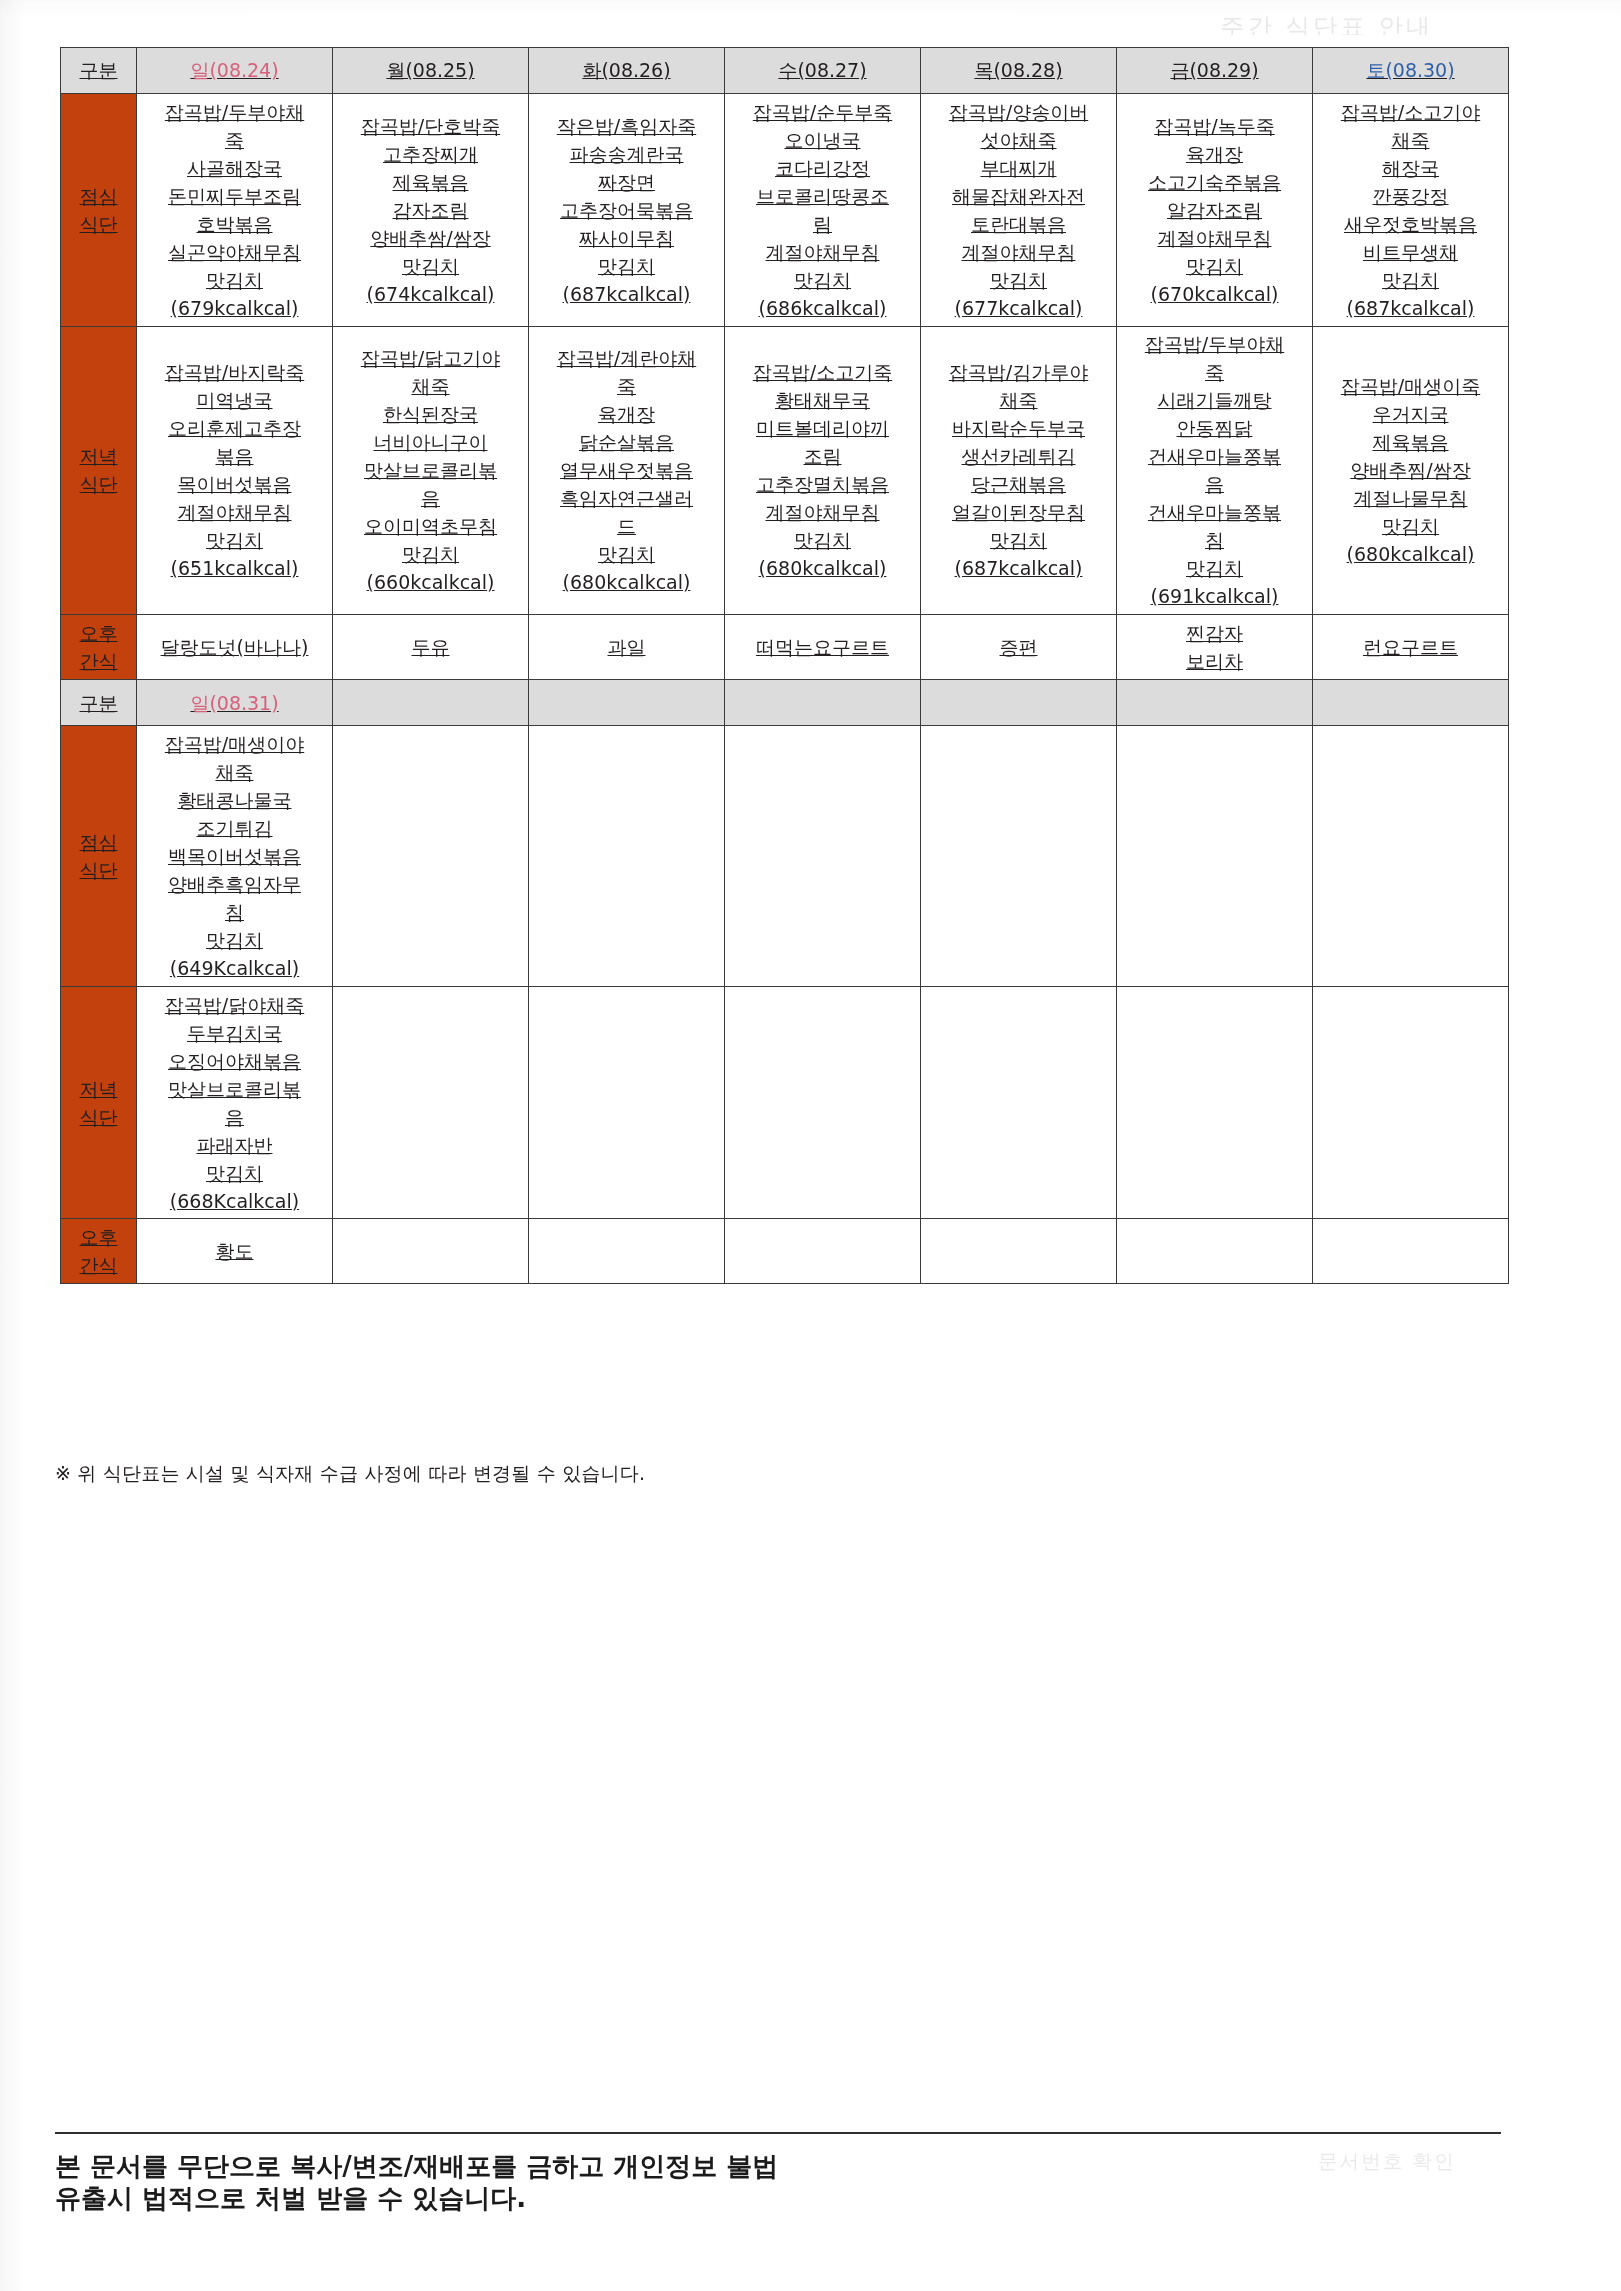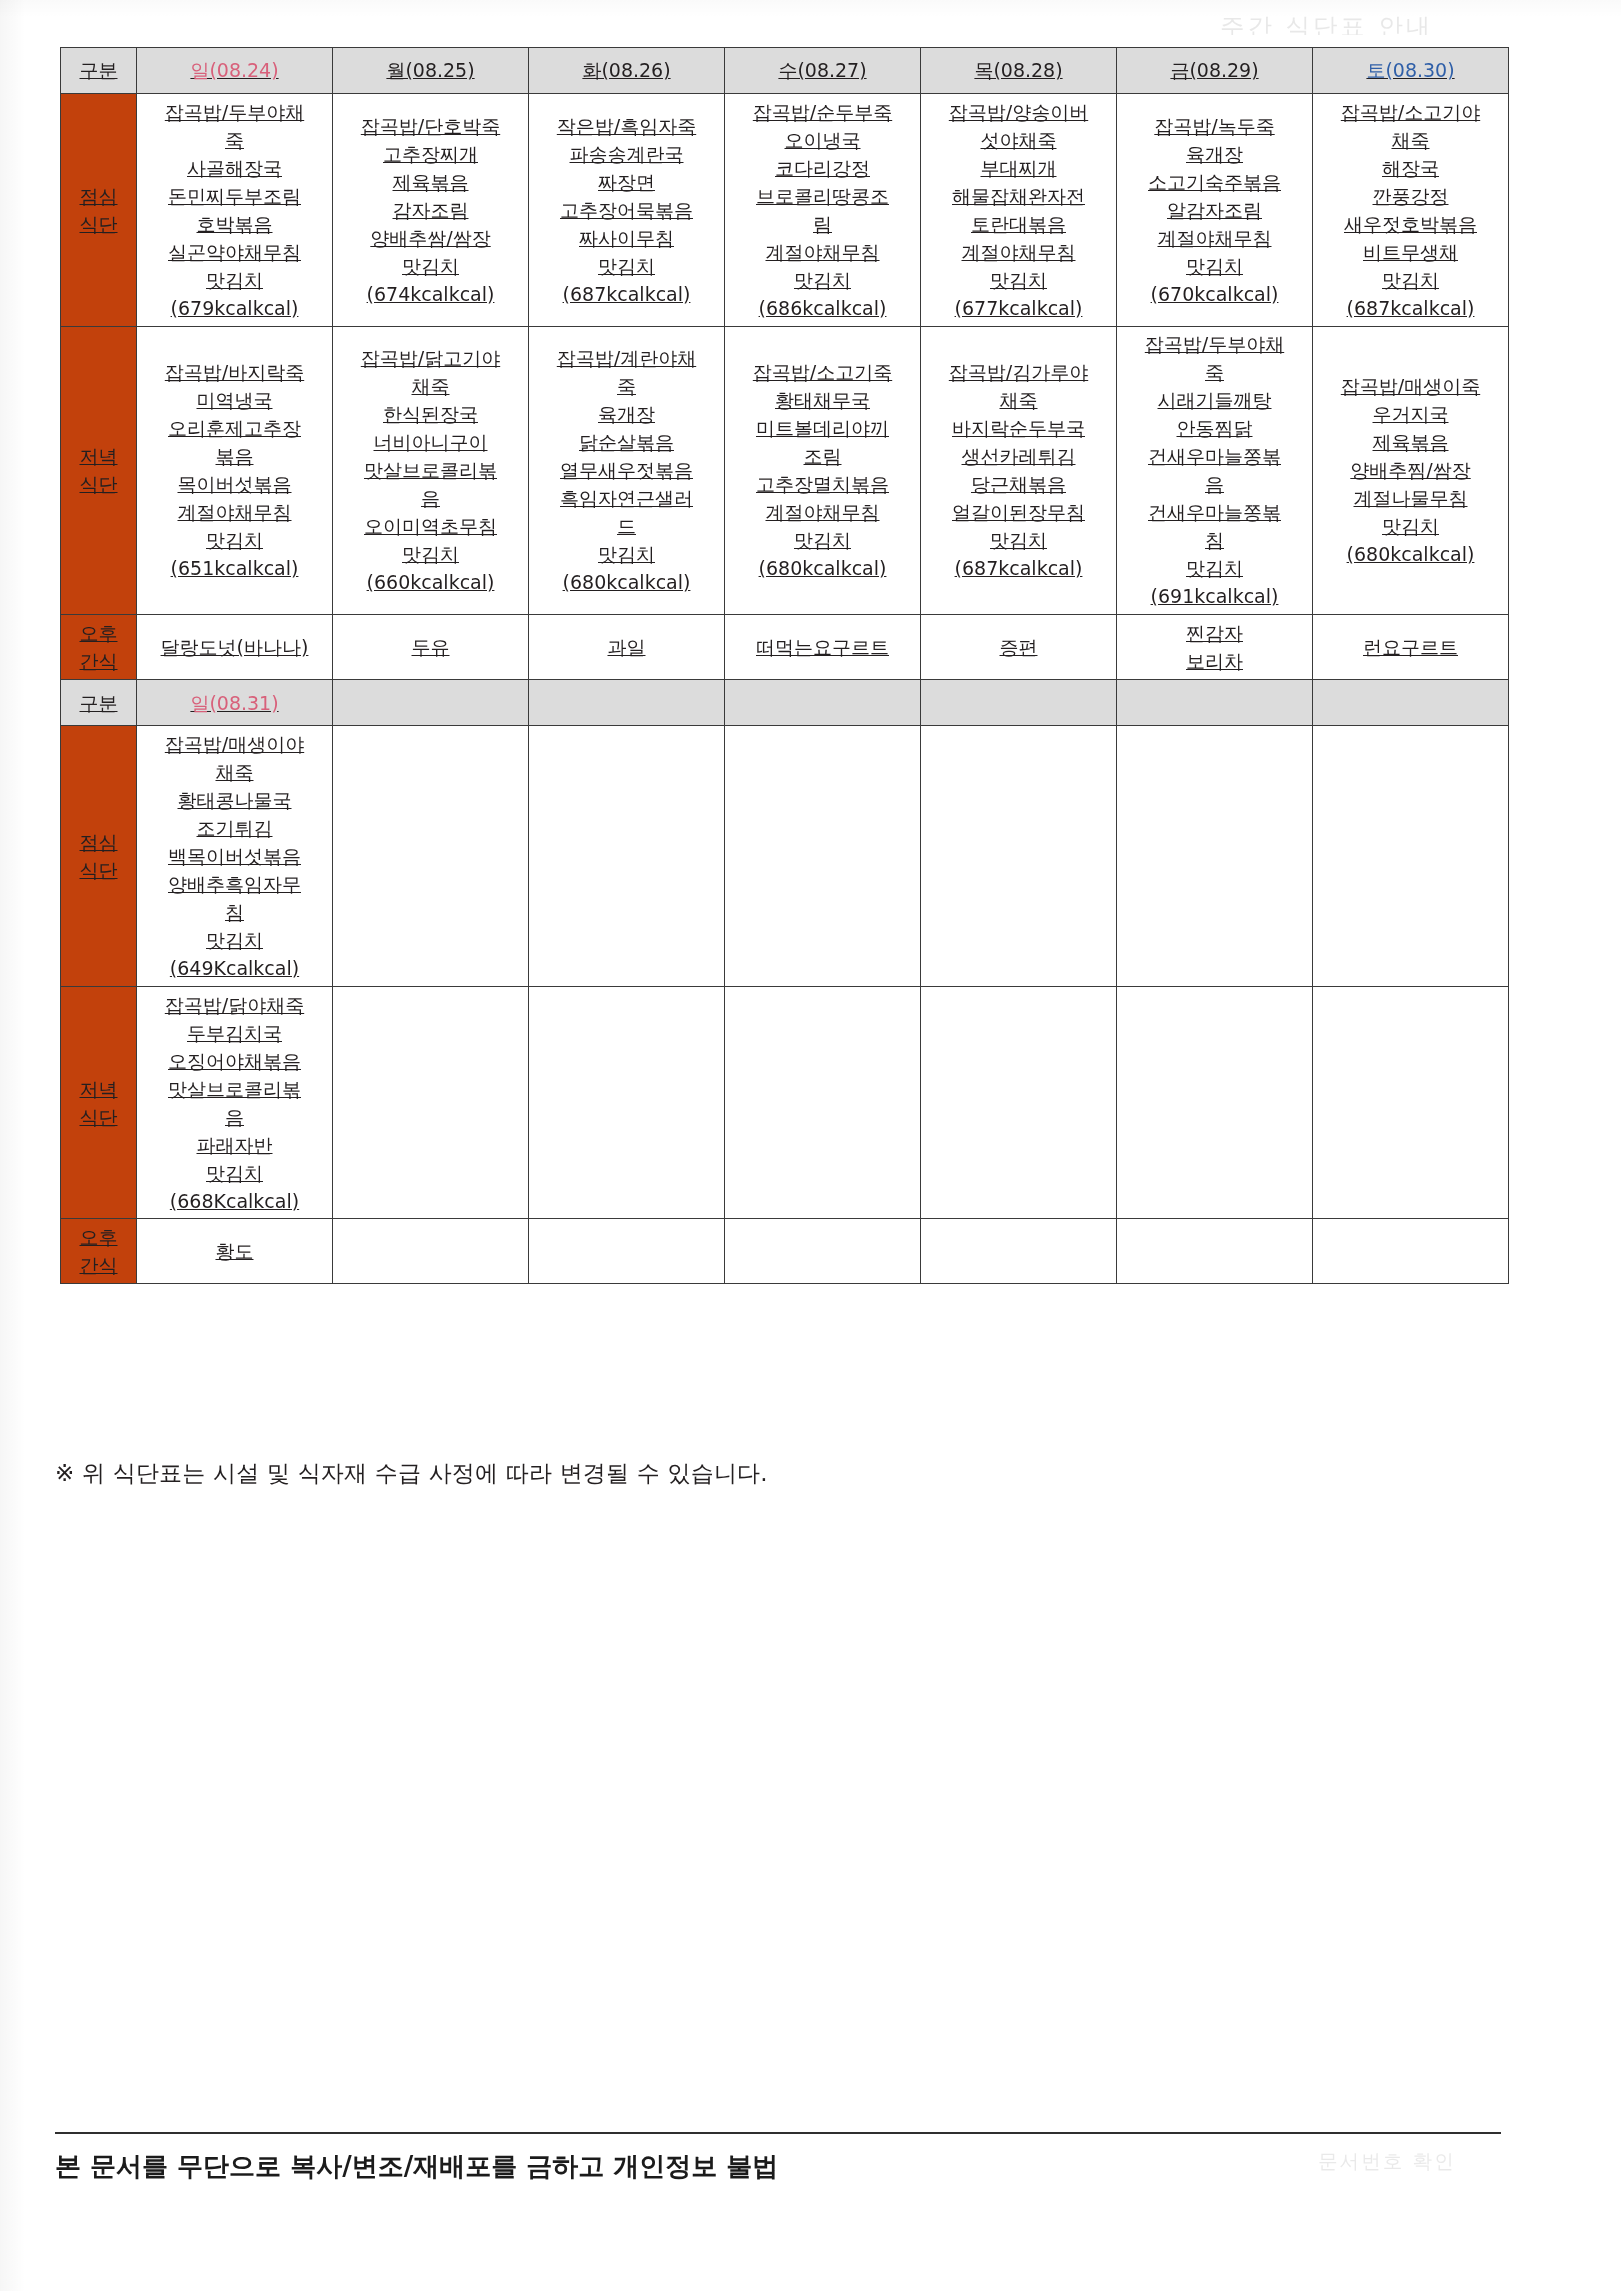--- a/index.html
+++ b/index.html
@@ -110,21 +110,21 @@
   }
 
   td.empty { background: #ffffff; }
 
   .line { display: block; }
 
   .note {
     position: absolute;
     top: 1458px;
     left: 55px;
-    font-size: 23px;
+    font-size: 19px;
     line-height: 31px;
     letter-spacing: 0.2px;
     color: #231f20;
     white-space: nowrap;
   }
 
   .footer-rule {
     position: absolute;
     top: 2132px;
     left: 55px;
@@ -471,16 +471,17 @@
 
   </tbody>
 </table>
 
 <div class="note">※ 위 식단표는 시설 및 식자재 수급 사정에 따라 변경될 수 있습니다.</div>
 
 <div class="footer-rule"></div>
 
 <div class="footer-text">
   <span class="line">본 문서를 무단으로 복사/변조/재배포를 금하고 개인정보 불법</span>
+  <span class="line line2">유출시 법적으로 처벌 받을 수 있습니다.</span>
 </div>
 
 <div class="ghost-footer">문서번호 확인</div>
 
 
 </body></html>

